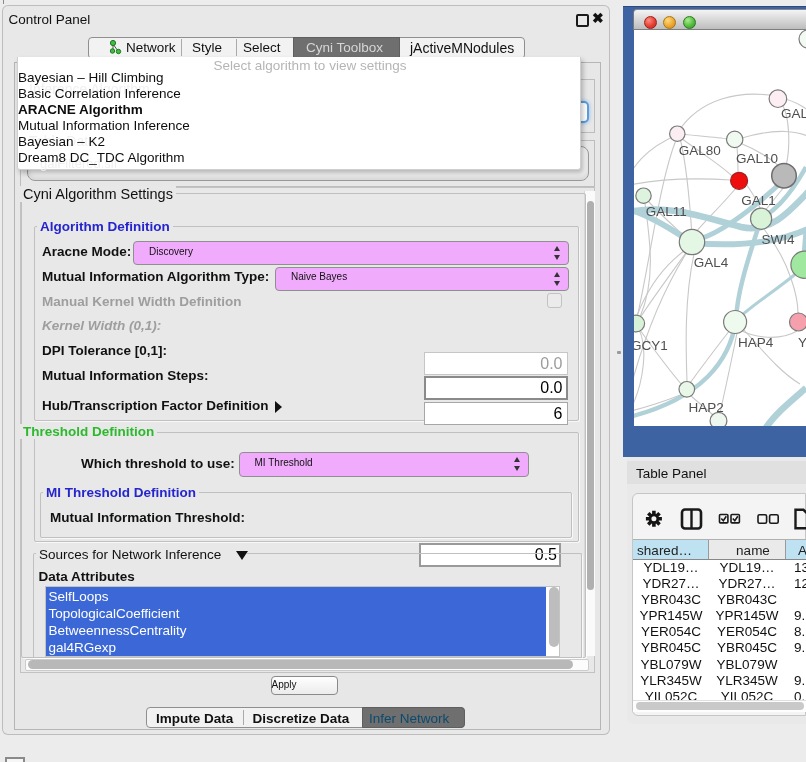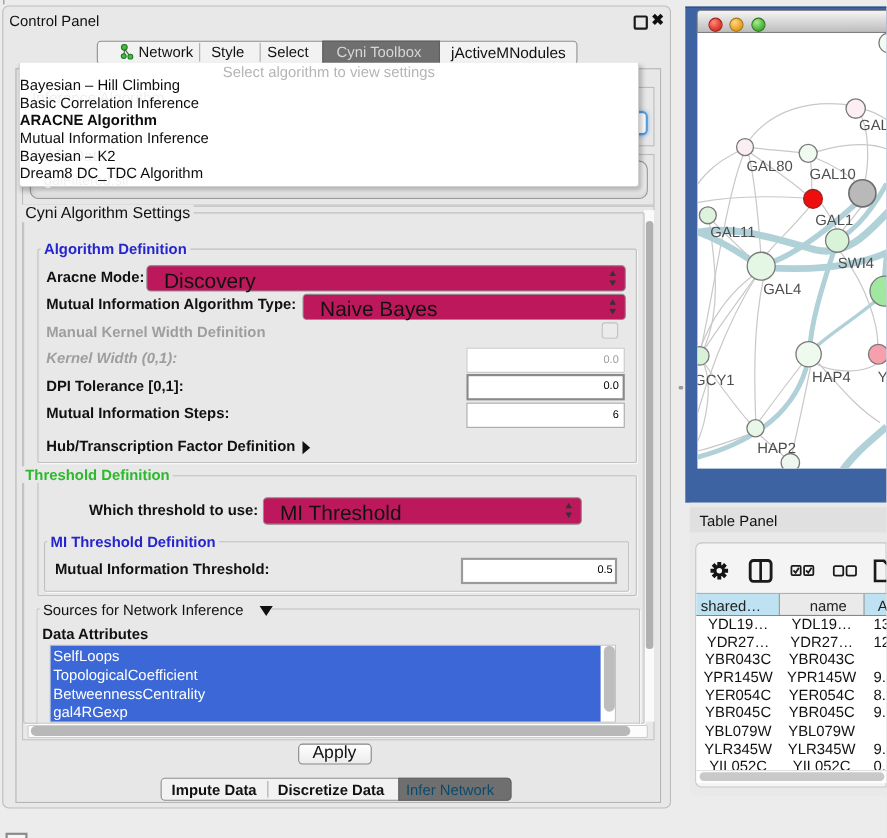--- a/index.html
+++ b/index.html
@@ -1,25 +1,25 @@
 <!DOCTYPE html>
 <html><head>
 <meta charset="utf-8">
 <style>
   html,body{margin:0;padding:0;}
   body{width:806px;height:762px;background:#ececec;font-family:"Liberation Sans",sans-serif;overflow:hidden;position:relative;}
   .abs{position:absolute;}
   .lbl{font-size:13.5px;color:#111;}
   .bold{font-weight:bold;}
-  .combo{position:absolute;background:#be185d;border:1px solid #8f8f8f;border-radius:4px;font-size:19px;color:#111;}
+  .combo{position:absolute;background:#f0abfc;border:1px solid #8f8f8f;border-radius:4px;font-size:10px;color:#111;}
   .combo .tx{position:absolute;left:15px;top:3.5px;}
   .arrows{position:absolute;right:7px;top:50%;width:7px;height:14px;margin-top:-7px;}
   .arrows:before{content:"";position:absolute;left:0;top:0;border-left:3.5px solid transparent;border-right:3.5px solid transparent;border-bottom:5px solid #333;}
   .arrows:after{content:"";position:absolute;left:0;bottom:0;border-left:3.5px solid transparent;border-right:3.5px solid transparent;border-top:5px solid #333;}
-  .field{position:absolute;background:#fff;font-size:10px;text-align:right;color:#000;}
+  .field{position:absolute;background:#fff;font-size:16px;text-align:right;color:#000;margin-top:36px;}
   .grouplab{position:absolute;font-size:13.5px;background:#e8e8e8;padding:0 3px;}
   .gbox{position:absolute;border:1px solid #c0c0c0;border-radius:2px;box-shadow:inset 0 0 0 0 #fff, 1px 1px 0 rgba(255,255,255,0.7);}
 </style>
 </head>
 <body>
 
 <div class="abs" style="left:3px;top:5.5px;width:606px;height:728.5px;background:#e8e8e8;border-radius:5px;box-shadow:0 0 0 1px #bdbdbd;"></div>
 <div class="abs lbl" style="left:8.5px;top:11.5px;">Control Panel</div>
 
 <div class="abs" style="left:576px;top:14px;width:9px;height:9px;border:2px solid #1a1a1a;border-radius:2px;"></div>
@@ -111,21 +111,21 @@
 <div class="grouplab" style="left:36px;top:546.5px;color:#111;padding-right:26px;">Sources for Network Inference</div>
 <div class="abs" style="left:236px;top:550.5px;width:0;height:0;border-left:6.5px solid transparent;border-right:6.5px solid transparent;border-top:9px solid #111;"></div>
 
 <div class="abs lbl bold" style="left:38.5px;top:568.5px;">Data Attributes</div>
 
 <div class="abs" style="left:45px;top:585.5px;width:515px;height:71px;background:#fff;border:1px solid #c4c4c4;box-sizing:border-box;"></div>
 <div class="abs" style="left:46px;top:586.5px;width:499.5px;height:69px;background:#3b68d6;"></div>
 <div class="abs" style="left:48.5px;top:588px;font-size:13.5px;color:#fff;line-height:17px;">SelfLoops<br>TopologicalCoefficient<br>BetweennessCentrality<br>gal4RGexp</div>
 <div class="abs" style="left:548.5px;top:587px;width:10px;height:60px;background:#bdbdbd;border-radius:5px;"></div>
 
-<div class="abs" style="left:270.5px;top:676px;width:67px;height:18.5px;background:linear-gradient(#fefefe,#ececec);border:1px solid #8a8a8a;border-radius:4px;box-sizing:border-box;text-align:center;font-size:16px;color:#111;line-height:16.5px;">Apply</div>
+<div class="abs" style="left:270.5px;top:676px;width:67px;height:18.5px;background:linear-gradient(#fefefe,#ececec);border:1px solid #8a8a8a;border-radius:4px;box-sizing:border-box;font-size:10px;color:#111;line-height:16.5px;">Apply</div>
 
 <div class="abs" style="left:145.5px;top:707px;width:319.5px;height:20.5px;background:#f2f2f2;border:1px solid #8f8f8f;border-radius:4px;box-sizing:border-box;"></div>
 <div class="abs" style="left:362px;top:707px;width:103px;height:20.5px;background:#6f6f6f;border:1px solid #5f5f5f;border-radius:0 4px 4px 0;box-sizing:border-box;"></div>
 <div class="abs" style="left:243px;top:710px;width:1px;height:15px;background:#aaa;"></div>
 <div class="abs lbl bold" style="left:156px;top:710.5px;">Impute Data</div>
 <div class="abs lbl bold" style="left:252.5px;top:710.5px;">Discretize Data</div>
 <div class="abs" style="left:369px;top:710.5px;font-size:13.5px;color:#0c4a6e;">Infer Network</div>
 
 <div class="abs" style="left:5px;top:757px;width:20px;height:12px;background:#f6f6f6;border:2px solid #8a8a8a;box-sizing:border-box;"></div>
 
@@ -255,17 +255,17 @@
 <div class="abs" style="left:633px;top:560px;width:173px;height:140px;background:#fff;overflow:hidden;font-size:13.5px;color:#111;padding-top:3px;box-sizing:border-box;">
   <div style="position:absolute;left:0;top:0;width:76px;text-align:center;line-height:16.1px;">YDL19…<br>YDR27…<br>YBR043C<br>YPR145W<br>YER054C<br>YBR045C<br>YBL079W<br>YLR345W<br>YIL052C</div>
   <div style="position:absolute;left:76px;top:0;width:76px;text-align:center;line-height:16.1px;">YDL19…<br>YDR27…<br>YBR043C<br>YPR145W<br>YER054C<br>YBR045C<br>YBL079W<br>YLR345W<br>YIL052C</div>
   <div style="position:absolute;left:161px;top:0;width:40px;line-height:16.1px;">13<br>12<br>&nbsp;<br>9.<br>8.<br>9.<br>&nbsp;<br>9.<br>0.</div>
 </div>
 
 <div class="abs" style="left:633px;top:700px;width:173px;height:11.5px;background:#fdfdfd;border-top:1px solid #e0e0e0;box-sizing:border-box;"></div>
 <div class="abs" style="left:636px;top:701.5px;width:168px;height:8.5px;background:#c9c9c9;border-radius:4px;"></div>
 
 <div class="abs" style="left:17px;top:57px;width:564px;height:112.5px;background:#fff;border:1px solid #cfcfcf;border-top:none;border-radius:0 0 3px 3px;box-shadow:2px 3px 5px rgba(0,0,0,0.25);box-sizing:border-box;"></div>
-<div class="abs" style="left:17px;top:58px;width:564px;text-align:center;font-size:13.5px;color:#b5b5b5;">Select algorithm to view settings</div>
+<div class="abs" style="left:28px;top:58px;width:564px;text-align:center;font-size:13.5px;color:#b5b5b5;">Select algorithm to view settings</div>
 <div class="abs" style="left:29px;top:81px;font-size:14px;color:#f0eff2;">Inference Algorithm</div>
 <div class="abs" style="left:29px;top:133px;font-size:14px;color:#f0eff2;">Table Data</div>
 <div class="abs" style="left:40px;top:156px;font-size:13px;color:#eef0ee;">galFiltered.sif</div>
 <div class="abs" style="left:18px;top:70px;font-size:13.5px;color:#0d0d0d;line-height:16px;">Bayesian – Hill Climbing<br>Basic Correlation Inference<br><b>ARACNE Algorithm</b><br>Mutual Information Inference<br>Bayesian – K2<br>Dream8 DC_TDC Algorithm</div>
 
 </body></html>

